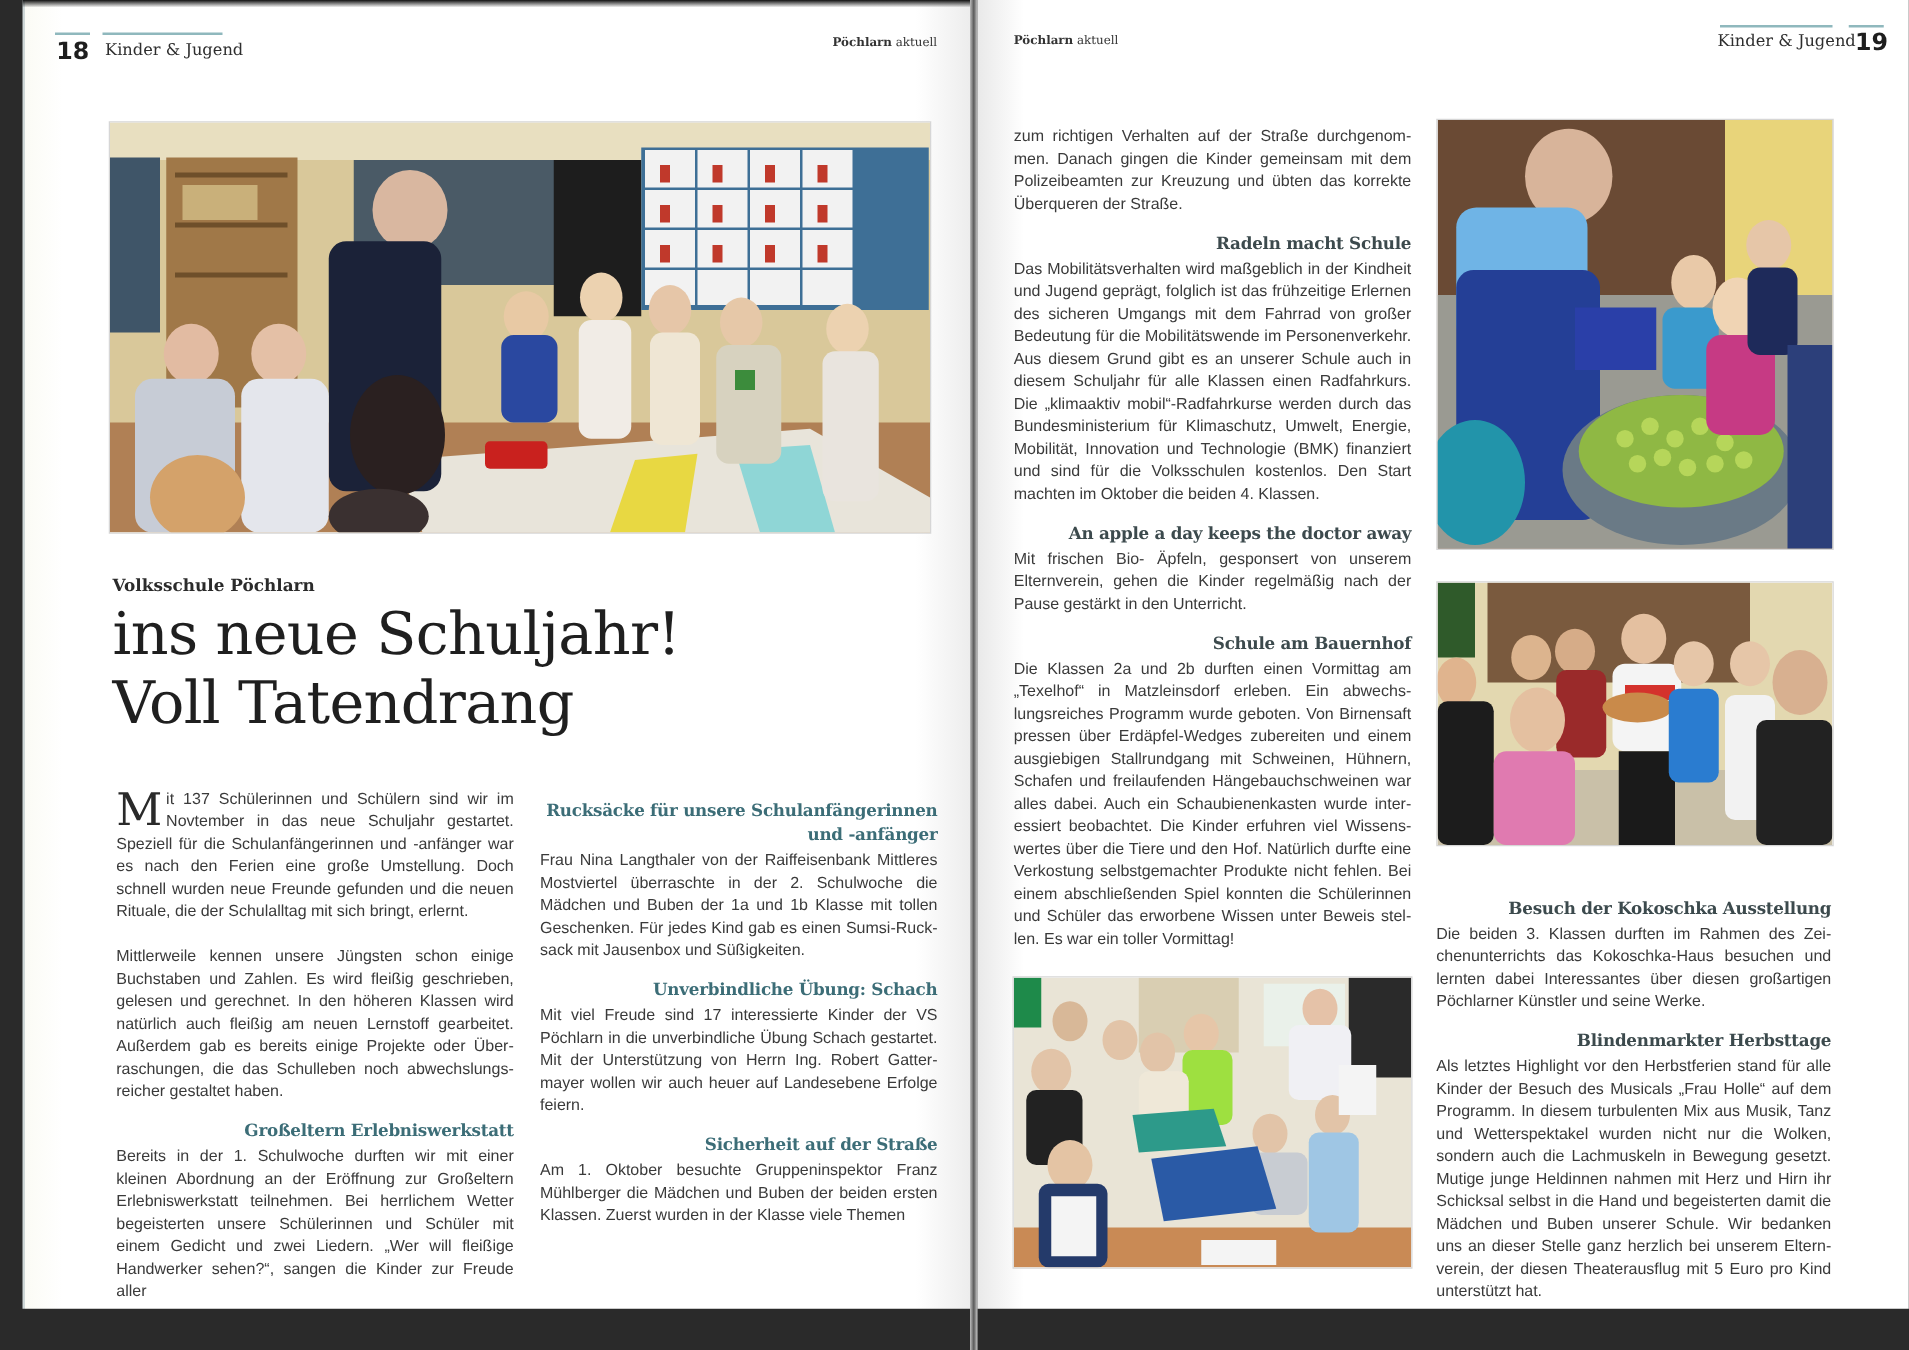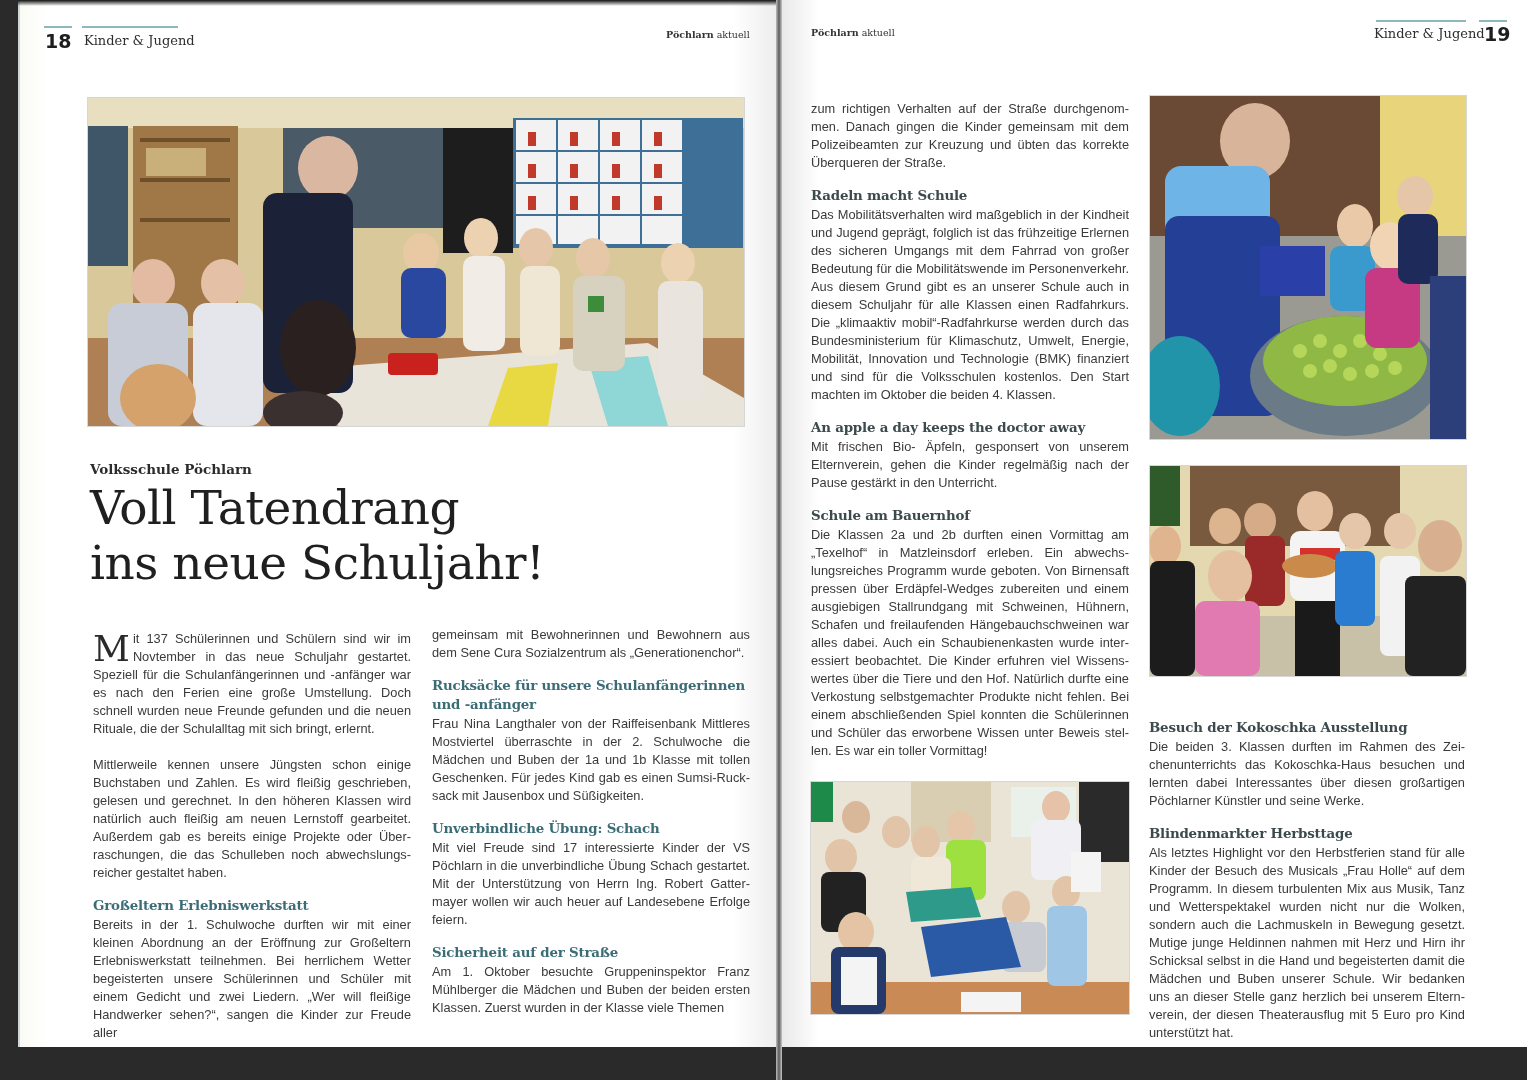--- a/index.html
+++ b/index.html
@@ -18,21 +18,21 @@
 
   .photo { position: absolute; overflow: hidden; border: 1px solid #d6d6d6; }
   .photo svg { width: 100%; height: 100%; display: block; }
 
   .kicker { position: absolute; left: 70px; top: 461px; font-family: "DejaVu Serif", serif; font-weight: bold; font-size: 13.5px; color: #2b2b2b; }
   .headline { position: absolute; left: 70px; top: 480px; font-family: "DejaVu Serif", serif; font-size: 47px; line-height: 55px; color: #1f1f1f; letter-spacing: -0.5px; }
 
   .col { position: absolute; font-family: "Liberation Sans", sans-serif; font-size: 12.8px; line-height: 18px; color: #3a3a3a; text-align: justify; hyphens: manual; }
   .col p { margin: 0; }
   .col .gap { height: 18px; }
-  .col h3 { margin: 14px 0 1px; font-family: "DejaVu Serif", serif; font-weight: bold; font-size: 13.4px; line-height: 19px; color: #3c6d77; text-align: left; letter-spacing: -0.2px; }
+  .col h3 { margin: 14px 0 1px; font-family: "DejaVu Serif", serif; font-weight: bold; font-size: 13.4px; line-height: 19px; color: #3c6d77; text-align: right; letter-spacing: -0.2px; }
   .col h3.dark { color: #3c4a4d; }
   .col h3.first { margin-top: 0; }
   .dropcap { float: left; font-family: "DejaVu Serif", serif; font-size: 36px; line-height: 32px; margin: 3px 3px 0 0; color: #2a2a2a; }
 </style>
 </head>
 <body>
 
 <div class="page page-left">
   <div class="rule" style="left:24px; top:26px; width:28px;"></div>
   <div class="rule" style="left:62px; top:26px; width:96px;"></div>
@@ -108,34 +108,33 @@
       <ellipse cx="590" cy="165" rx="17" ry="20" fill="#ecd2b0"></ellipse>
       <rect x="570" y="183" width="45" height="120" rx="10" fill="#e9e4de"></rect>
       <ellipse cx="70" cy="300" rx="38" ry="34" fill="#d4a26a"></ellipse>
       <ellipse cx="230" cy="250" rx="38" ry="48" fill="#2a2020"></ellipse>
       <ellipse cx="215" cy="315" rx="40" ry="22" fill="#3a3030"></ellipse>
     </svg>
   </div>
 
   <div class="kicker">Volksschule Pöchlarn</div>
   <div class="headline">
+    <div>ins neue Schuljahr!</div>
     <div>Voll Tatendrang</div>
-    <div>ins neue Schuljahr!</div>
   </div>
 
   <div class="col" style="left:73px; top:630px; width:318px;">
     <p><span class="dropcap">M</span><span>it 137 Schülerinnen und Schülern sind wir im Nov­tember in das neue Schuljahr gestartet. Speziell für die Schulanfängerinnen und -anfänger war es nach den Ferien eine große Umstellung. Doch schnell wurden neue Freunde gefunden und die neuen Rituale, die der Schulalltag mit sich bringt, erlernt.</span></p>
     <div class="gap"></div>
     <p>Mittlerweile kennen unsere Jüngsten schon einige Buchstaben und Zahlen. Es wird fleißig geschrieben, gelesen und gerechnet. In den höheren Klassen wird natürlich auch fleißig am neuen Lernstoff gearbeitet. Außerdem gab es bereits einige Projekte oder Über­raschungen, die das Schulleben noch abwechslungs­reicher gestaltet haben.</p>
     <h3>Großeltern Erlebniswerkstatt</h3>
     <p>Bereits in der 1. Schulwoche durften wir mit einer kleinen Abordnung an der Eröffnung zur Großeltern Erlebniswerkstatt teilnehmen. Bei herrlichem Wetter begeisterten unsere Schülerinnen und Schüler mit einem Gedicht und zwei Liedern. „Wer will fleißige Handwerker sehen?“, sangen die Kinder zur Freude aller</p>
   </div>
 
   <div class="col" style="left:412px; top:626px; width:318px;">
-    <p>gemeinsam mit Bewohnerinnen und Bewohnern aus dem Sene Cura Sozialzentrum als „Generationenchor“.</p>
     <h3>Rucksäcke für unsere Schulanfängerinnen und -anfänger</h3>
     <p>Frau Nina Langthaler von der Raiffeisenbank Mittle­res Mostviertel überraschte in der 2. Schulwoche die Mädchen und Buben der 1a und 1b Klasse mit tollen Geschenken. Für jedes Kind gab es einen Sumsi-Ruck­sack mit Jausenbox und Süßigkeiten.</p>
     <h3>Unverbindliche Übung: Schach</h3>
     <p>Mit viel Freude sind 17 interessierte Kinder der VS Pöchlarn in die unverbindliche Übung Schach gestar­tet. Mit der Unterstützung von Herrn Ing. Robert Gatter­mayer wollen wir auch heuer auf Landesebene Erfolge feiern.</p>
     <h3>Sicherheit auf der Straße</h3>
     <p>Am 1. Oktober besuchte Gruppeninspektor Franz Mühlberger die Mädchen und Buben der beiden ers­ten Klassen. Zuerst wurden in der Klasse viele Themen</p>
   </div>
 </div>
 
 <div class="spine"></div>

